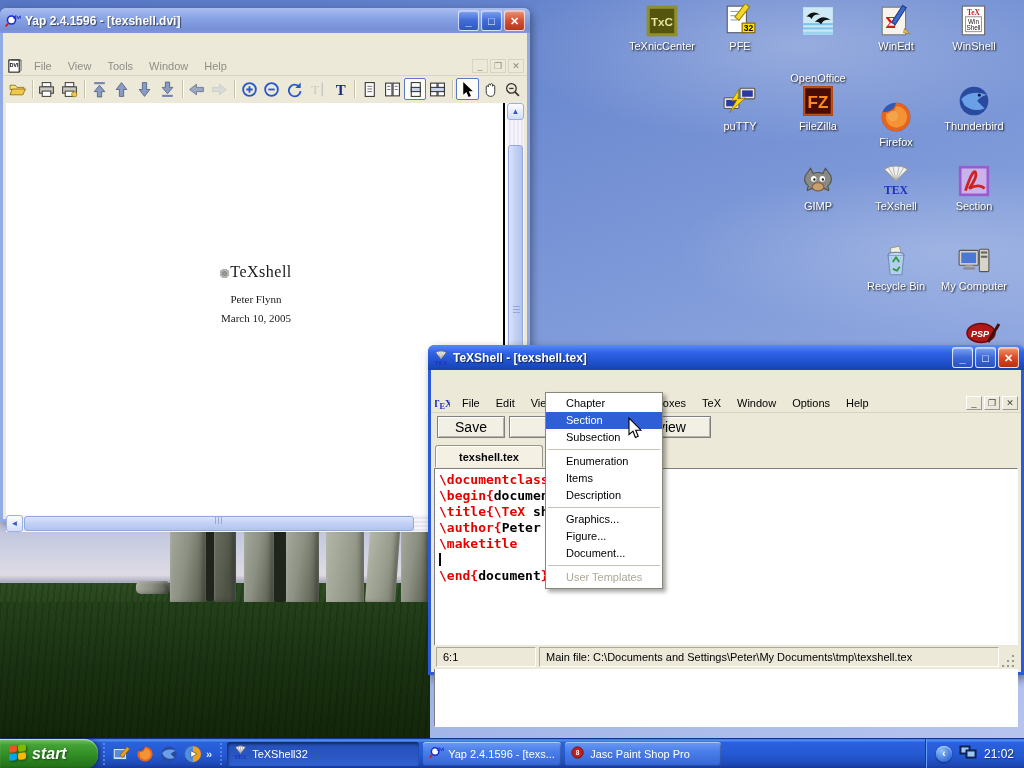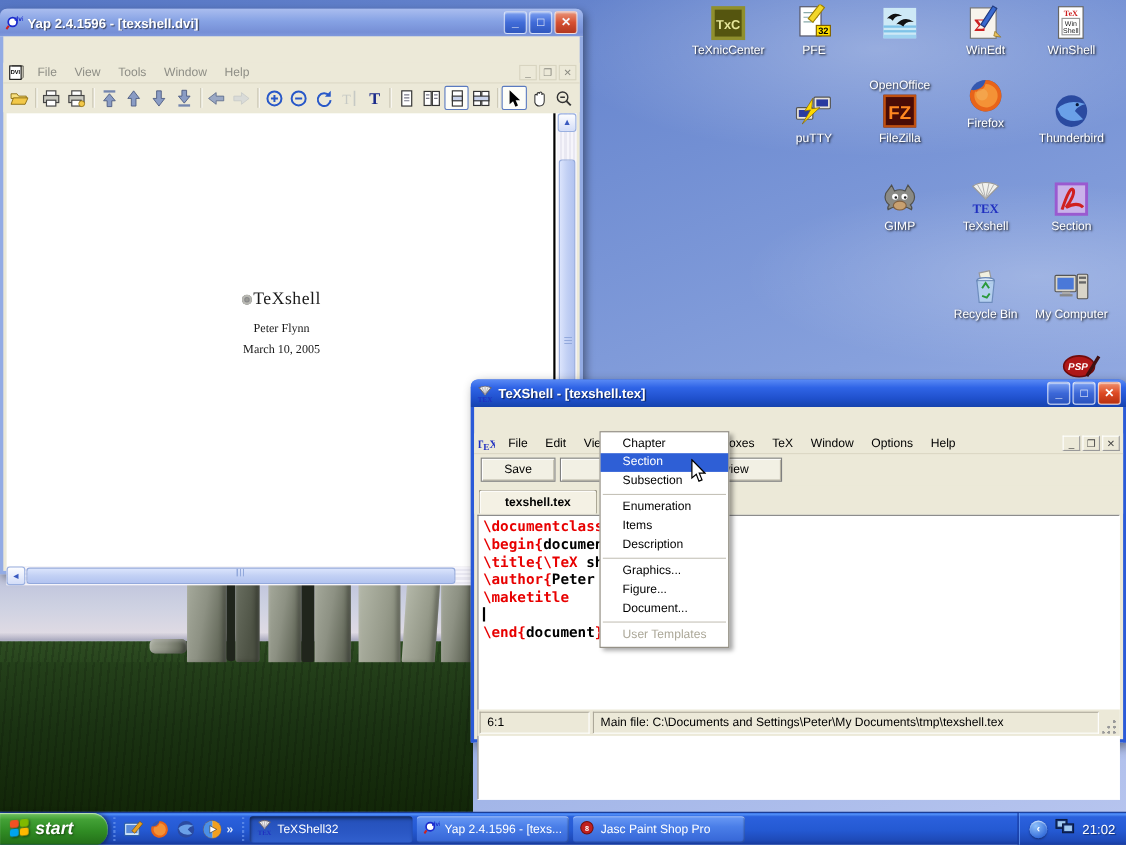--- a/index.html
+++ b/index.html
@@ -110,21 +110,21 @@
 
   
   .win-tex { left:428px; top:345px; width:596px; height:330px; z-index:20;
     background:#2a5ad8; box-shadow:3px 4px 10px rgba(0,0,0,.45); }
   .win-tex .titlebar { background:linear-gradient(180deg,#5a8af5 0%, #2f64e6 30%, #1f50cc 70%, #1643ad 100%); }
   .win-tex .win-body { top:25px; border-left:3px solid #2a5ad8; border-right:3px solid #2a5ad8; border-bottom:3px solid #2a5ad8; }
   .win-tex .menubar .mitem { color:#000; }
   .win-tex .menubar .mitem.selected { background:#2e5fd6; color:#fff; }
   .tex-toolbar { position:relative; height:28px; background:#ece9d8; }
   .xpbtn { position:absolute; top:3px; height:22px; background:#f2f0e4; border:1px solid #808080;
-    box-shadow:inset 1px 1px 0 #fff, inset -1px -1px 0 #b8b4a4; font-size:11px; color:#000;
+    box-shadow:inset 1px 1px 0 #fff, inset -1px -1px 0 #b8b4a4; font-size:14px; color:#000;
     display:flex; align-items:center; justify-content:center; }
   .tabrow { height:26px; background:#ece9d8; position:relative; }
   .tex-tab { position:absolute; left:4px; top:4px; width:108px; height:22px; background:#f4f1e4;
     border:1px solid #9a9684; border-bottom:none; border-radius:3px 3px 0 0; box-shadow:inset 1px 1px 0 #fff;
     font-weight:bold; font-size:11px; display:flex; align-items:center; justify-content:center; }
   .editor { position:absolute; left:3px; right:3px; top:98px; height:259px; background:#fff;
     border:1px solid #808080; border-bottom-color:#fff; border-right-color:#fff;
     font-family:"DejaVu Sans Mono", monospace; font-weight:bold; font-size:13px; line-height:16px;
     padding:3px 0 0 4px; white-space:pre; overflow:hidden; }
   .seg-cmd { color:#e80000; }
@@ -291,21 +291,21 @@
       <div class="dicon" style="left: 780px; top: 84px;">
         <div class="art">
           <svg viewBox="0 0 32 32" width="100%" height="100%">
             <rect x="2" y="2" width="28" height="28" fill="#4a0c06"></rect>
             <rect x="3" y="3" width="26" height="26" fill="none" stroke="#c05010" stroke-width="2"></rect>
             <text x="16" y="23" font-size="16" font-weight="bold" fill="#ff8820" text-anchor="middle">FZ</text>
           </svg>
         </div>
         <div class="lbl">FileZilla</div>
       </div>
-      <div class="dicon" style="left: 858px; top: 70px;">
+      <div class="dicon" style="left: 858px; top: 100px;">
         <div class="art">
           <svg viewBox="0 0 32 32" width="100%" height="100%">
             <circle cx="16" cy="16" r="13.5" fill="#3558b0"></circle>
             <path d="M16 2.5 a13.5 13.5 0 1 1 -12.5 8.5 a10.5 10.5 0 0 0 12.5 -8.5z" fill="#e8641a"></path>
             <path d="M16 6 a10 10 0 1 1 -9 6.5 a8 8 0 0 0 9 -6.5z" fill="#f69a3c" opacity="0.85"></path>
             <circle cx="13" cy="15" r="5" fill="#f4b05a" opacity="0.6"></circle>
           </svg>
         </div>
         <div class="lbl">Firefox</div>
       </div>
@@ -719,21 +719,21 @@
           <circle cx="8" cy="8" r="7" fill="#e8f0f8" stroke="#667"></circle>
           <path d="M8 1 a7 7 0 0 1 0 14z" fill="#f0a020"></path>
           <path d="M8 1 a7 7 0 0 0 0 14z" fill="#4a90e8"></path>
           <path d="M6 5 l5.5 3 L6 11z" fill="#fff" stroke="#333" stroke-width="0.5"></path>
         </svg>
       </span>
     </div>
   <span class="chev">»</span>
   <span class="qsep"></span>
   <div id="task-buttons" style="display:flex;align-items:center;">
-      <div class="task active" style="width: 148px;">
+      <div class="task active" style="width: 192px;">
         <span><svg width="15" height="15" viewBox="0 0 16 16">
             <path d="M8 9 L2.5 2.5 A8.5 6 0 0 1 13.5 2.5 Z" fill="#f0f0ec" stroke="#667"></path>
             <g stroke="#99a" stroke-width="0.6">
               <line x1="8" y1="9" x2="5" y2="1.5"></line>
               <line x1="8" y1="9" x2="8" y2="1"></line>
               <line x1="8" y1="9" x2="11" y2="1.5"></line>
             </g>
             <text x="8" y="15" font-size="6.5" font-weight="bold" fill="#2030c0" text-anchor="middle" font-family="serif">TEX</text>
           </svg></span>
         <span class="tl">TeXShell32</span>

